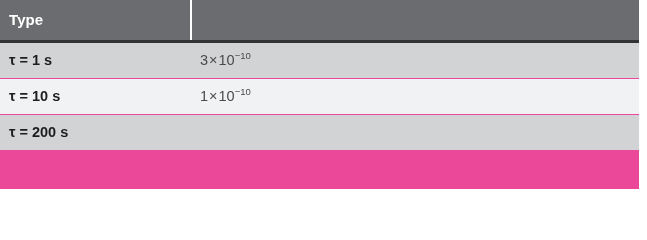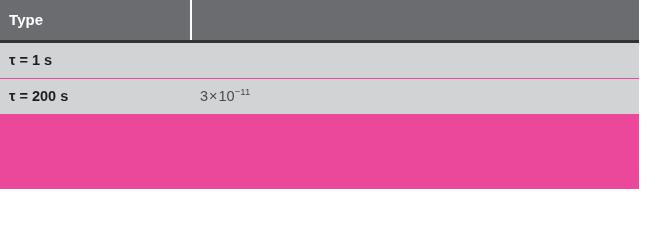--- a/index.html
+++ b/index.html
@@ -112,25 +112,29 @@
 
   <div class="thead">
     <div class="th th-type">Type</div>
     <div class="col-divider"></div>
   </div>
 
   <div class="tbody">
 
     <div class="row">
       <div class="cell cell-type">τ = 1 s</div>
+      <div class="cell cell-val"><span>3</span><span class="times">×</span><span>10</span><sup>−10</sup></div>
     </div>
 
+    <div class="row alt">
+      <div class="cell cell-type">τ = 10 s</div>
+      <div class="cell cell-val"><span>1</span><span class="times">×</span><span>10</span><sup>−10</sup></div>
+    </div>
 
     <div class="row">
       <div class="cell cell-type">τ = 200 s</div>
-      <div class="cell cell-val"><span>3</span><span class="times">×</span><span>10</span><sup>−11</sup></div>
     </div>
 
 
   </div>
 </div>
 
 <div class="right-pad"></div>
 
 </body></html>

